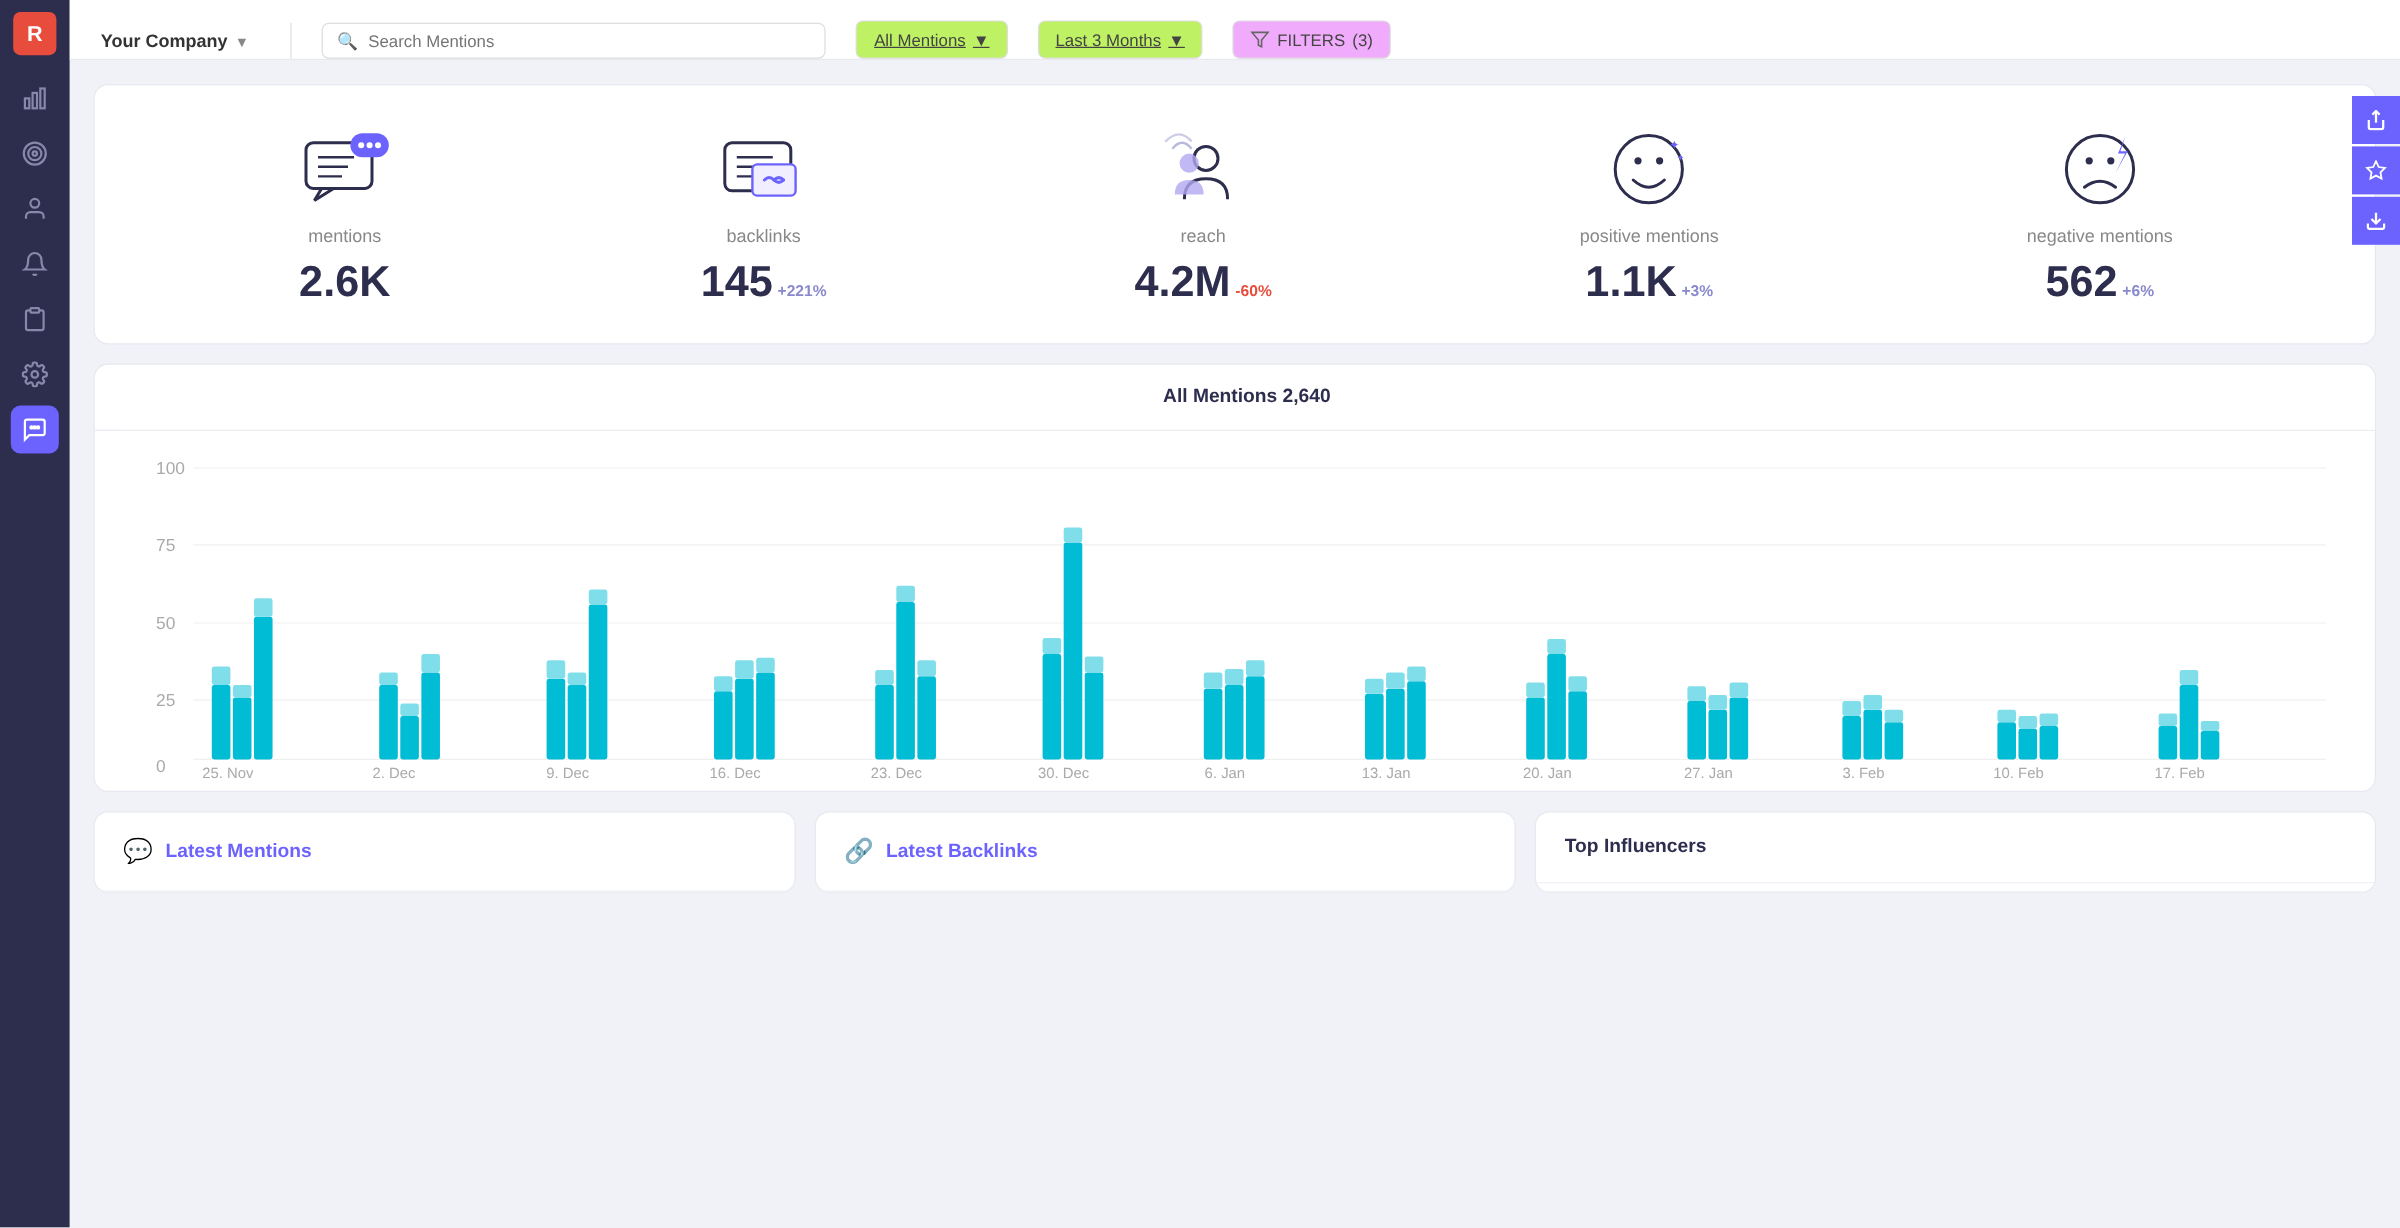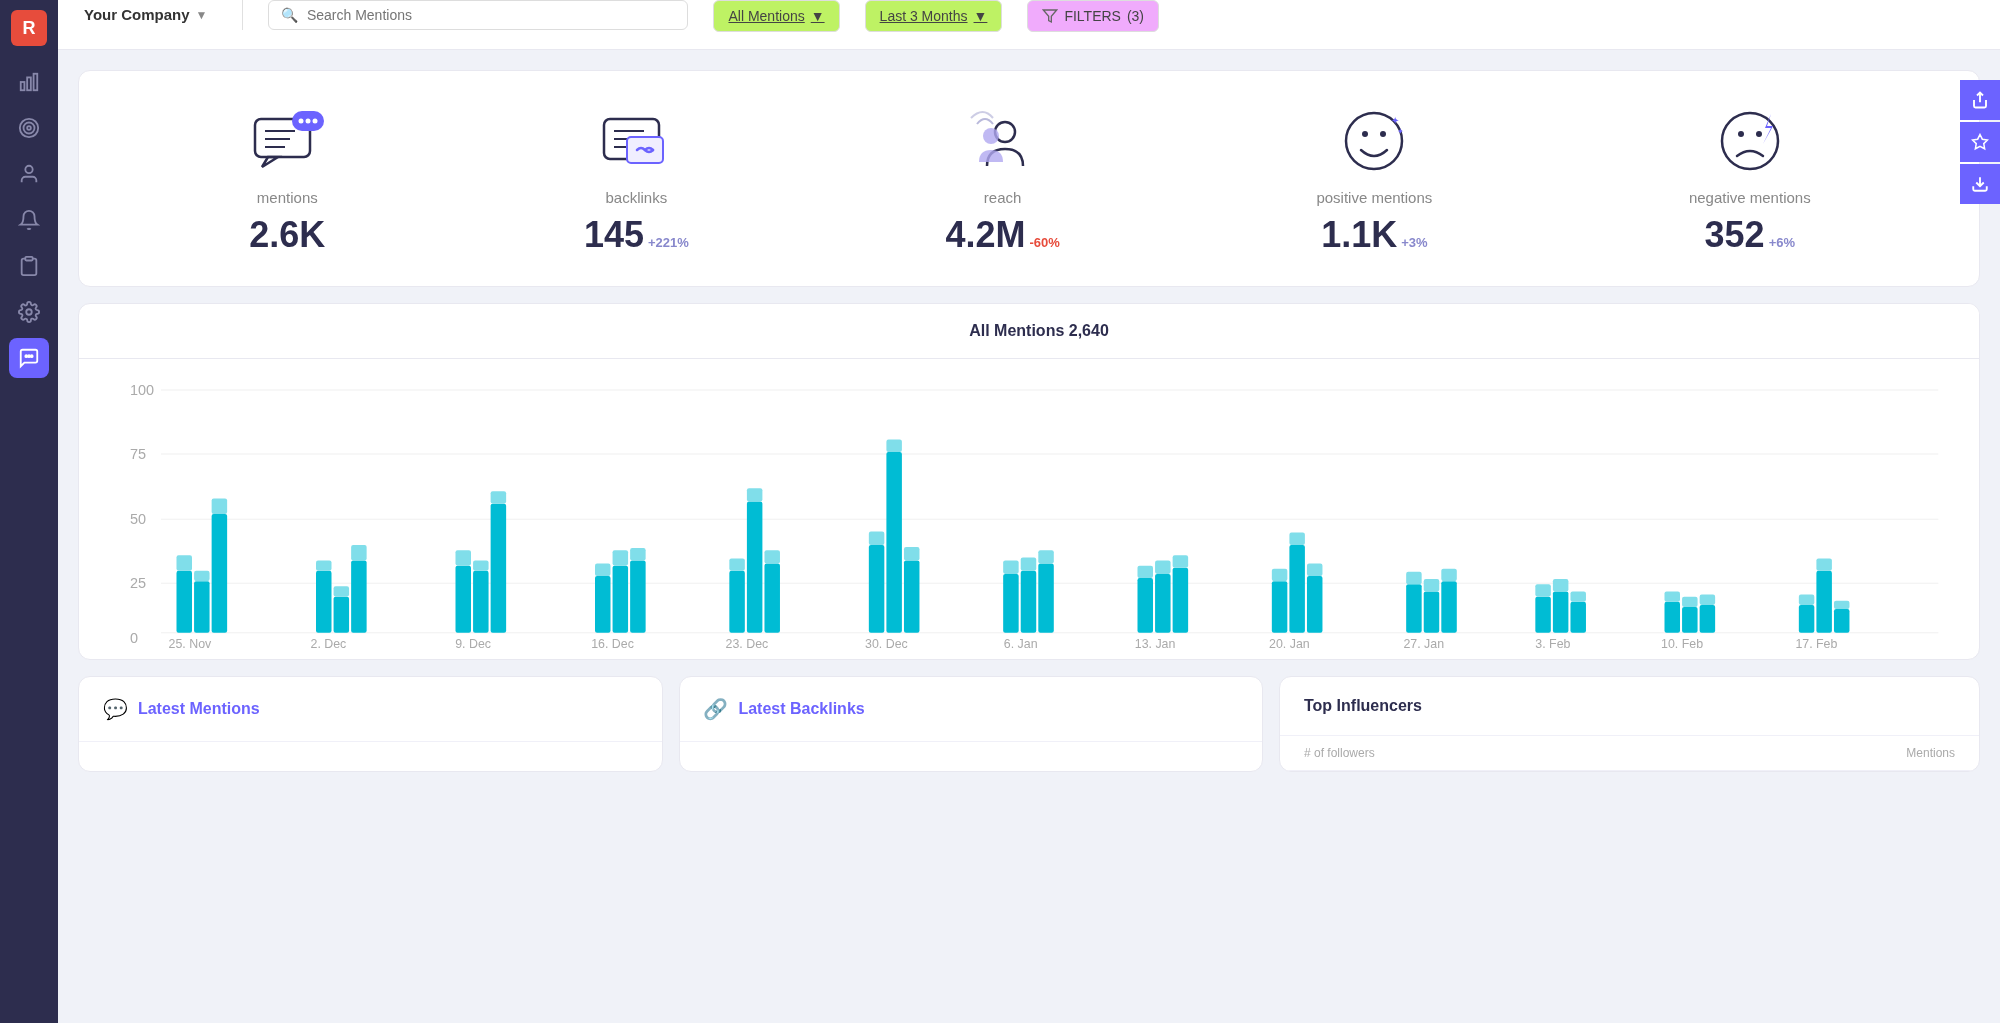--- a/index.html
+++ b/index.html
@@ -53,21 +53,21 @@
       display: flex;
       flex-direction: column;
       overflow: hidden;
     }
 
     
     .topbar {
       background: white;
       height: 50px;
       display: flex;
-      align-items: flex-start;
+      align-items: flex-end;
       padding: 0 16px;
       gap: 25px;
       border-bottom: 1px solid #e8e8f0;
       flex-shrink: 0;
     }
     .company-selector {
       display: flex; align-items: center; gap: 6px;
       font-weight: 600; font-size: 15px; color: #333;
       cursor: pointer; padding: 6px 10px;
       border-radius: 6px;
@@ -372,21 +372,21 @@
             <circle cx="35" cy="35" r="28" fill="none" stroke="#2d2d4e" stroke-width="2.5"></circle>
             <circle cx="26" cy="28" r="3" fill="#2d2d4e"></circle>
             <circle cx="44" cy="28" r="3" fill="#2d2d4e"></circle>
             <path d="M22 50 Q35 40 48 50" fill="none" stroke="#2d2d4e" stroke-width="2.5" stroke-linecap="round"></path>
 
             <path d="M56 8 L50 22 L56 22 L48 38 L58 20 L52 20 Z" fill="#6c63ff"></path>
           </svg>
         </div>
         <span class="stat-label">negative mentions</span>
         <div class="stat-value">
-          <span>352</span>
+          <span>562</span>
           <span class="stat-change positive">+6%</span>
         </div>
       </div>
 
     </div>
 
     <div class="chart-card">
       <div class="chart-tabs">
         <div class="chart-tab active">
           <span>All Mentions 2,640</span>
@@ -529,24 +529,20 @@
         <div class="bottom-card-header">
           <span class="header-icon">🔗</span>
           <span>Latest Backlinks</span>
         </div>
       </div>
 
       <div class="bottom-card influencers">
         <div class="bottom-card-header" style="color: #2d2d4e;">
           <span>Top Influencers</span>
         </div>
-        <div class="bottom-card-subheader">
-          <span># of followers</span>
-          <span>Mentions</span>
-        </div>
       </div>
 
     </div>
 
   </div>
 </div>
 
 <div class="right-sidebar">
   <div class="right-sidebar-btn">
     <svg width="18" height="18" viewBox="0 0 24 24" fill="none" stroke="white" stroke-width="2.5">

